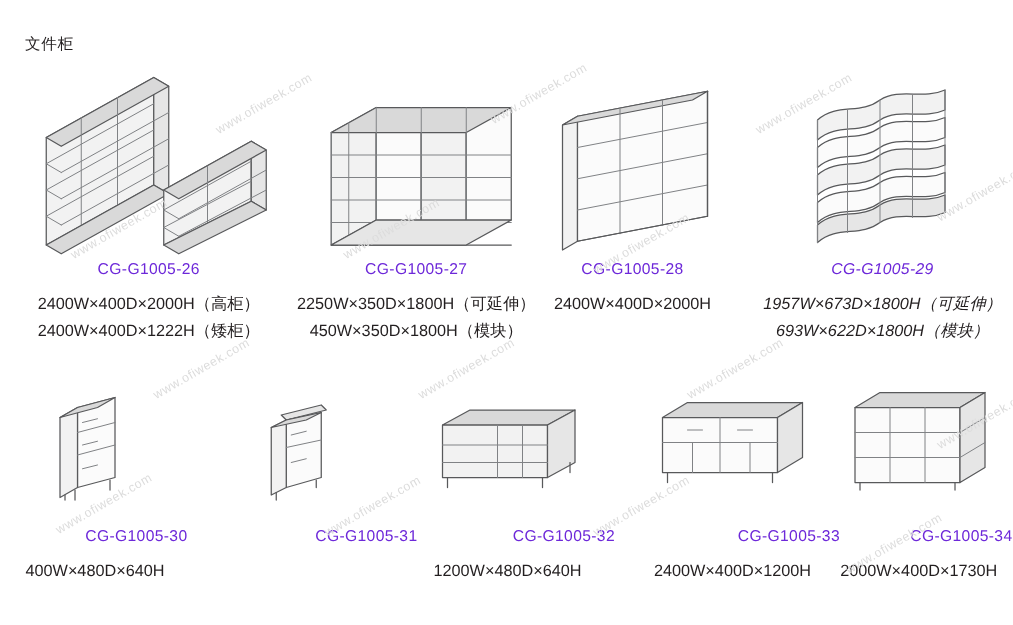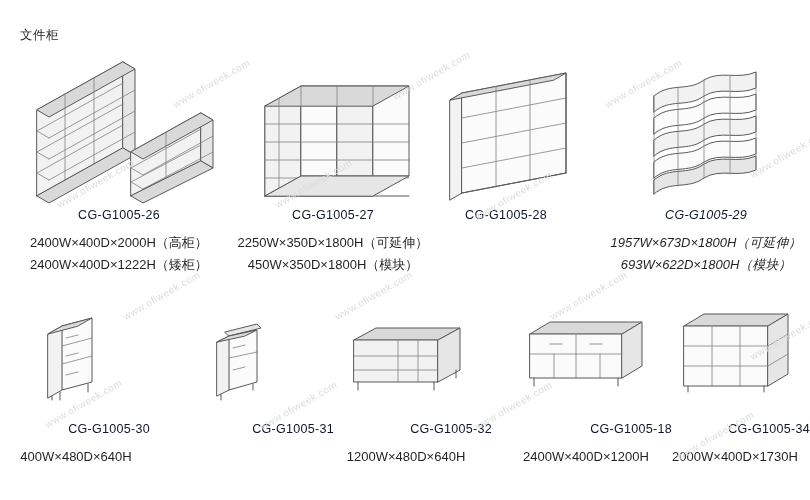--- a/index.html
+++ b/index.html
@@ -46,21 +46,21 @@
     width: 100%;
     display: flex;
     align-items: flex-end;
     justify-content: center;
   }
   .row-1 .art { height: 152px; }
   .row-2 .art { height: 100px; }
 
   .code {
     font-size: 12.5px;
-    color: #0f172a;
+    color: #6d28d9;
     letter-spacing: 0.3px;
     white-space: nowrap;
   }
   .row-1 .code { margin-top: 8px; }
   .row-2 .code { margin-top: 22px; text-align: right; }
 
   .specs {
     margin-top: 10px;
     font-size: 13px;
     line-height: 22px;
@@ -187,20 +187,23 @@
           <line class="ln-thin" x1="36" y1="95" x2="140" y2="75"></line>
           <line class="ln-thin" x1="36" y1="120" x2="140" y2="100"></line>
           <line class="ln-thin" x1="70" y1="139" x2="70" y2="39"></line>
           <line class="ln-thin" x1="104" y1="132" x2="104" y2="32"></line>
           <line class="ln-thin" x1="53" y1="142" x2="53" y2="78" style="display:none"></line>
           <line class="ln" x1="140" y1="25" x2="140" y2="125"></line>
           <line class="ln" x1="36" y1="145" x2="140" y2="125"></line>
         </svg>
       </div>
       <div class="code">CG-G1005-28</div>
+      <div class="specs">
+        <span class="spec-line">2400W×400D×2000H</span>
+      </div>
     </div>
 
     <div class="cell" style="left:606px; width:200px;font-style:italic;">
       <div class="art">
         <svg width="160" height="152" viewBox="0 0 160 152">
           <path class="ln fc-light" d="M28,48 C44,34 62,44 78,32 C94,22 112,32 130,24 L130,40 C112,48 94,38 78,48 C62,60 44,50 28,64 Z"></path>
           <path class="ln fc-white" d="M28,70 C44,56 62,66 78,54 C94,44 112,54 130,46 L130,62 C112,70 94,60 78,70 C62,82 44,72 28,86 Z"></path>
           <path class="ln fc-light" d="M28,92 C44,78 62,88 78,76 C94,66 112,76 130,68 L130,84 C112,92 94,82 78,92 C62,104 44,94 28,108 Z"></path>
           <path class="ln fc-white" d="M28,114 C44,100 62,110 78,98 C94,88 112,98 130,90 L130,106 C112,114 94,104 78,114 C62,126 44,116 28,130 Z"></path>
           <path class="ln fc-mid" d="M28,132 C44,118 62,128 78,116 C94,106 112,116 130,108 L130,122 C112,130 94,120 78,130 C62,142 44,132 28,146 Z"></path>
@@ -292,21 +295,21 @@
           <line class="ln-thin" x1="60" y1="34" x2="60" y2="54"></line>
           <line class="ln-thin" x1="60" y1="54" x2="60" y2="78"></line>
           <line class="ln-thin" x1="38" y1="54" x2="38" y2="78"></line>
           <line class="ln-thin" x1="84" y1="54" x2="84" y2="78"></line>
           <line class="ln-thin" x1="34" y1="44" x2="46" y2="44"></line>
           <line class="ln-thin" x1="74" y1="44" x2="86" y2="44"></line>
           <line class="ln" x1="18" y1="78" x2="18" y2="86"></line>
           <line class="ln" x1="102" y1="78" x2="102" y2="86"></line>
         </svg>
       </div>
-      <div class="code">CG-G1005-18</div>
+      <div class="code">CG-G1005-33</div>
       <div class="specs">
         <span class="spec-line">2400W×400D×1200H</span>
       </div>
     </div>
 
     <div class="cell" style="left:660px; width:150px;">
       <div class="art">
         <svg width="130" height="100" viewBox="0 0 130 100">
           <polygon class="ln fc-dark" points="14,26 34,14 118,14 98,26"></polygon>
           <polygon class="ln fc-white" points="14,26 98,26 98,86 14,86"></polygon>

